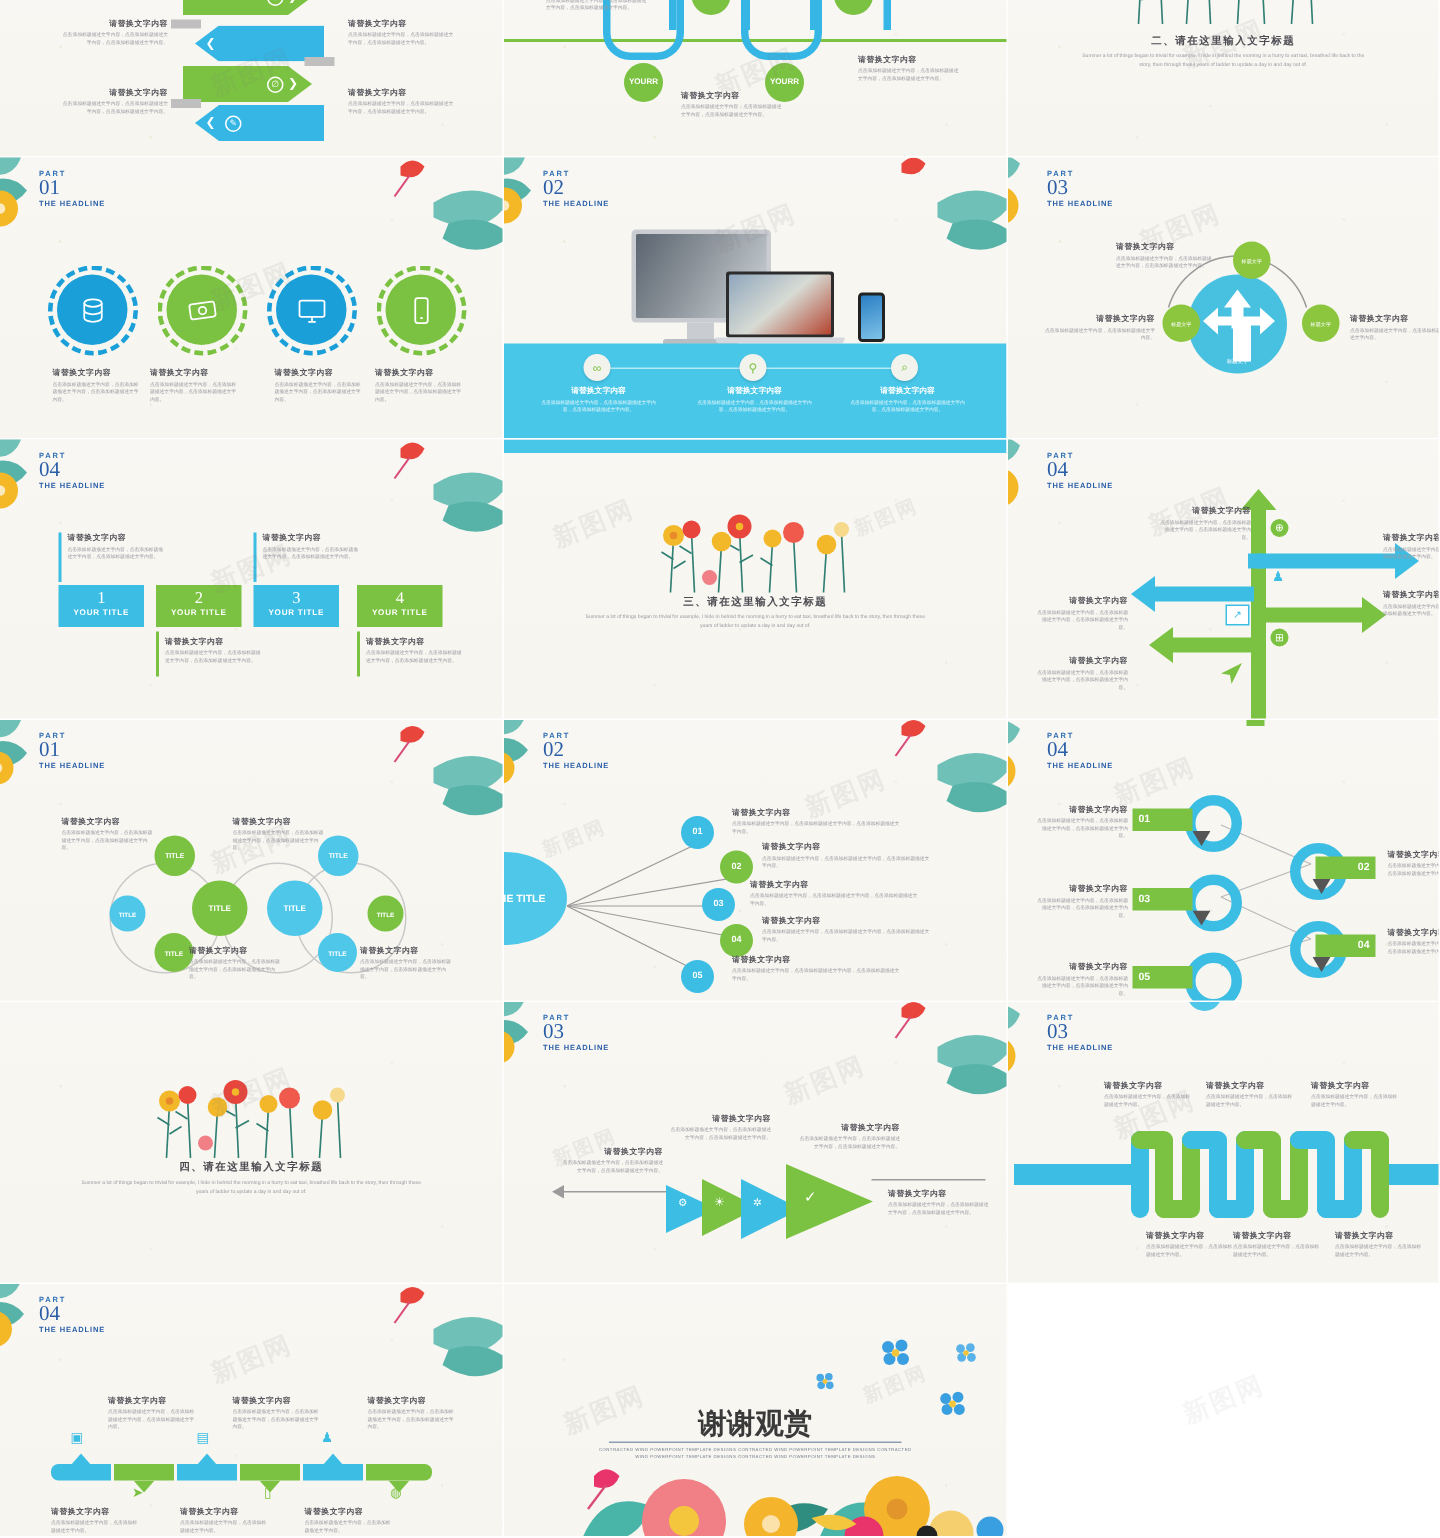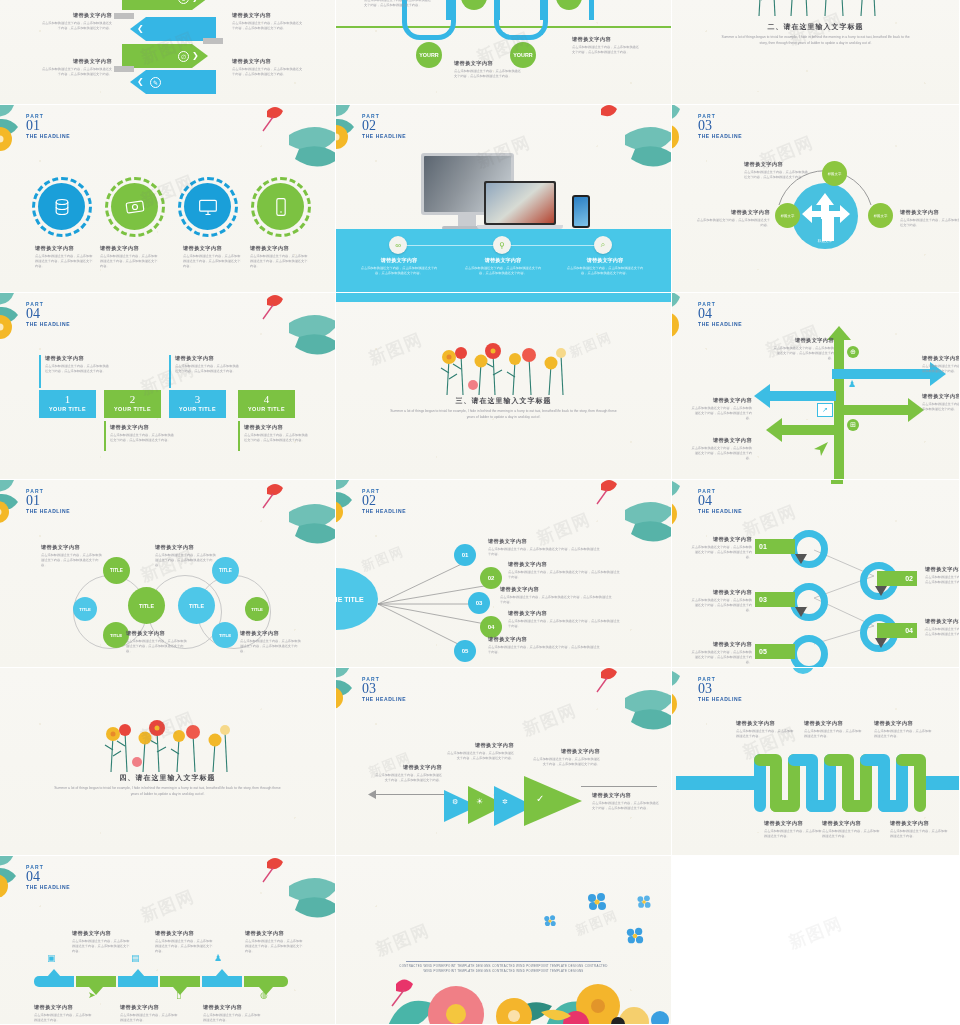--- a/index.html
+++ b/index.html
@@ -1052,20 +1052,21 @@
     <svg style="position:absolute;left:289px;top:70px;width:20px;height:20px;" viewBox="0 0 22 22">
       <g fill="#3a9fe0">
           <circle cx="6" cy="7" r="4"></circle>
           <circle cx="15" cy="6" r="4"></circle>
           <circle cx="7" cy="15" r="4"></circle>
           <circle cx="16" cy="15" r="4"></circle>
         </g>
       <circle cx="11" cy="11" r="2.5" fill="#f4c63e"></circle>
     </svg>
 
+    <div class="thx" style="top:80px;">谢谢观赏</div>
     <div class="thxrule" style="left:70px;right:70px;top:105px;"></div>
     <div class="thxsub" style="top:108px;">CONTRACTED WIND POWERPOINT TEMPLATE DESIGNS CONTRACTED WIND POWERPOINT TEMPLATE DESIGNS CONTRACTED WIND POWERPOINT TEMPLATE DESIGNS CONTRACTED WIND POWERPOINT TEMPLATE DESIGNS</div>
 
     <svg style="position:absolute;left:0;bottom:-6px;width:336px;height:70px;" viewBox="0 0 336 70">
       <path d="M52 66 q14 -34 46 -22 q-10 30 -46 22 z" fill="#49b5a8"></path>
       <path d="M210 66 q12 -32 44 -22 q-10 28 -44 22 z" fill="#49b5a8"></path>
       <path d="M170 60 q20 -26 46 -14 q-14 22 -46 14 z" fill="#2f8d80"></path>
       <g fill="#f07f86">
         <circle cx="120" cy="54" r="28"></circle>
       </g>

